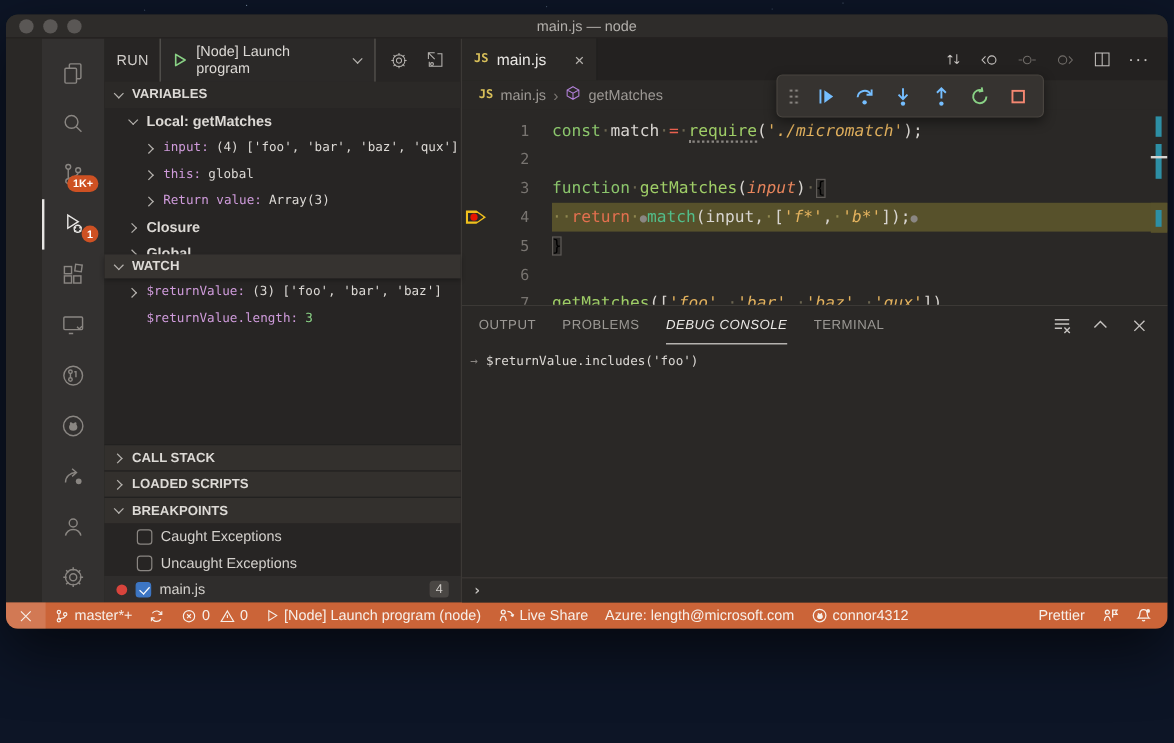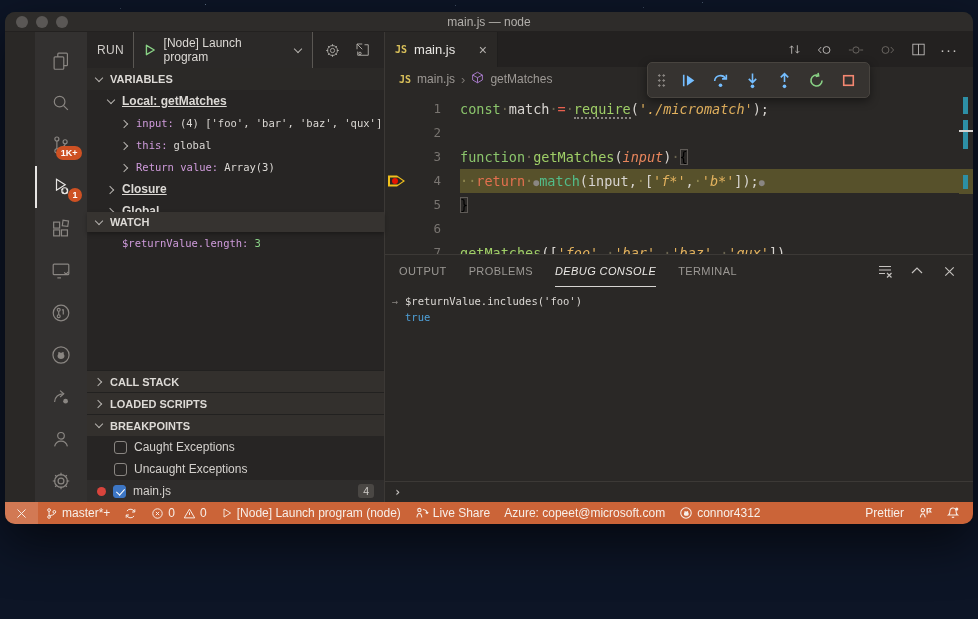--- a/index.html
+++ b/index.html
@@ -46,21 +46,21 @@
   .sect-head { height:22px; display:flex; align-items:center; gap:6px; padding:0 8px; font-weight:bold; font-size:11px; color:#dddad6; background:#2b2927; flex:none; }
   .sect-head.raised { background:#363330; box-shadow:0 2px 4px rgba(0,0,0,.3); height:20px; position:relative; z-index:2; }
   .sect-head.bordered { background:#33302d; border-top:1px solid #222120; }
 
   .tw { width:9px; height:9px; display:inline-block; position:relative; flex:none; }
   .tw::before { content:""; position:absolute; width:5px; height:5px; border-right:1.4px solid #b5b2ae; border-bottom:1.4px solid #b5b2ae; left:1px; top:0; }
   .tw.down::before { transform:rotate(45deg); }
   .tw.right::before { transform:rotate(-45deg); top:2px; left:0; }
 
   .srow { height:22px; display:flex; align-items:center; gap:6px; flex:none; }
-  .scope-row { padding-left:20px; font-weight:bold; color:#dcd9d5;text-decoration:underline; }
+  .scope-row { padding-left:20px; font-weight:bold; color:#dcd9d5; }
   .var-row { padding-left:34px; font-family:"DejaVu Sans Mono",monospace; font-size:10.5px; }
   .watch-row { padding-left:20px; font-family:"DejaVu Sans Mono",monospace; font-size:10.5px; }
   .watch-row.noexp { padding-left:35px; }
   .vname { color:var(--variable-purple,#cf9bdb); }
   .vval { color:#dcd9d5; white-space:pre; }
   .vval.green { color:var(--success-green,#89d185); }
   .clip-row { height:12px; overflow:hidden; flex:none; }
   .watch-spacer { flex:1; }
 
   .bp-row { height:22px; display:flex; align-items:center; gap:7px; padding-left:10px; flex:none; }
@@ -303,20 +303,25 @@
         <div class="clip-row">
           <div class="srow scope-row">
             <span class="tw right"></span>
             <span style="font-weight:bold">Global</span>
           </div>
         </div>
 
         <div class="sect-head raised">
           <span class="tw down"></span>
           <span>WATCH</span>
+        </div>
+        <div class="srow watch-row">
+          <span class="tw right"></span>
+          <span class="vname">$returnValue:</span>
+          <span class="vval">(3) ['foo', 'bar', 'baz']</span>
         </div>
         <div class="srow watch-row noexp">
           <span class="vname">$returnValue.length:</span>
           <span class="vval green">3</span>
         </div>
         <div class="watch-spacer"></div>
 
         <div class="sect-head bordered">
           <span class="tw right"></span>
           <span>CALL STACK</span>
@@ -481,21 +486,20 @@
                     <path d="M3.5 3.5l9 9 M12.5 3.5l-9 9"></path>
                   </svg>
               </span>
             </div>
           </div>
           <div class="panel-content">
             <div class="expr-row">
               <span class="expr-arrow">→</span>
               <span>$returnValue.includes('foo')</span>
             </div>
-            <div class="result-row">true</div>
           </div>
           <div class="dc-input">
             <span class="dc-prompt">›</span>
           </div>
         </div>
       </div>
     </div>
 
     <div class="statusbar">
       <div class="sb-item sb-remote">
@@ -538,21 +542,21 @@
       </div>
       <div class="sb-item">
         <svg width="14" height="14" viewBox="0 0 16 16">
             <circle cx="5" cy="4.6" r="1.9"></circle>
             <path d="M2.2 13c.4-3 1.5-4.5 2.8-4.5s2.4 1.5 2.8 4.5"></path>
             <path d="M9 4c3 .2 4.8 2 5 4.8 M14 8.8l-1.8-1.4 M14 8.8l1-2"></path>
           </svg>
         <span>Live Share</span>
       </div>
       <div class="sb-item">
-        <span>Azure: copeet@microsoft.com</span>
+        <span>Azure: length@microsoft.com</span>
       </div>
       <div class="sb-item">
         <svg width="14" height="14" viewBox="0 0 16 16">
             <circle cx="8" cy="8" r="6"></circle>
             <path d="M5.6 9c0-.8.3-1.4.7-1.8-.2-.7 0-1.4.2-1.6.6 0 1.1.3 1.4.6h.9c.3-.3.8-.6 1.4-.6.2.2.4.9.2 1.6.4.4.7 1 .7 1.8 0 1.6-1.2 2.2-2.75 2.2S5.6 10.6 5.6 9z" fill="#f7efe9" stroke="none"></path>
           </svg>
         <span>connor4312</span>
       </div>
       <div class="sb-right">
         <div class="sb-item">

